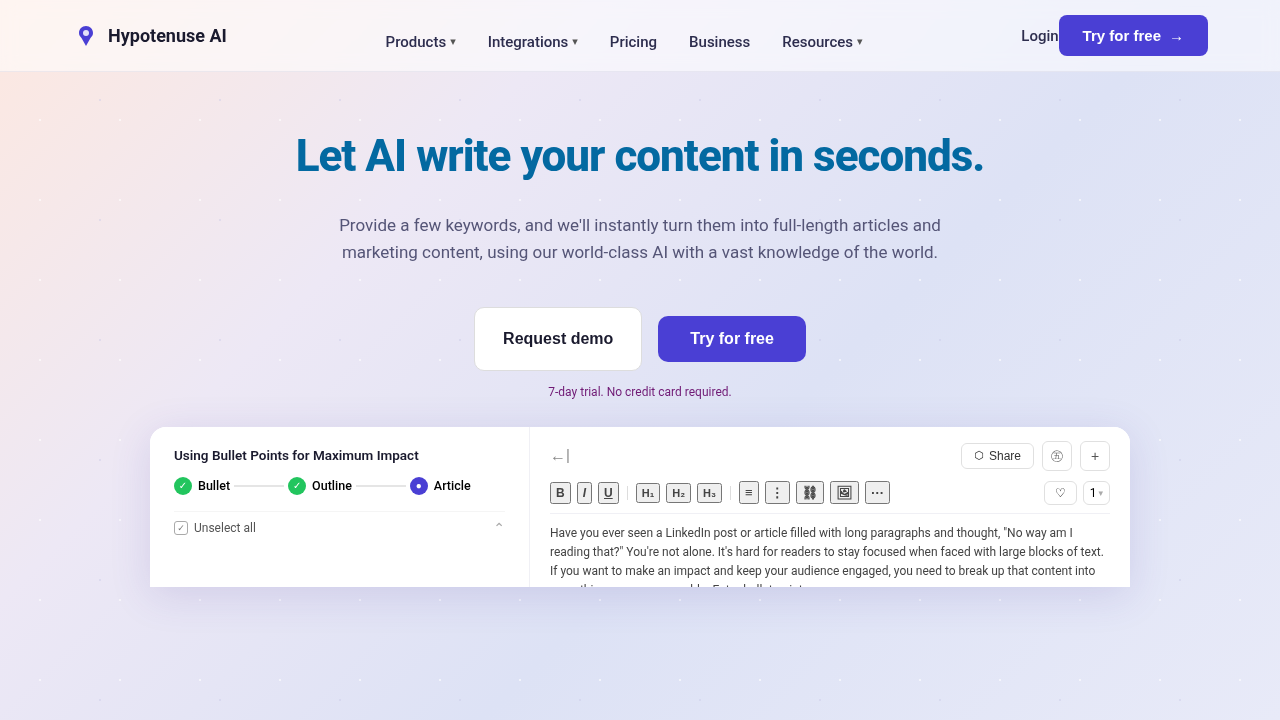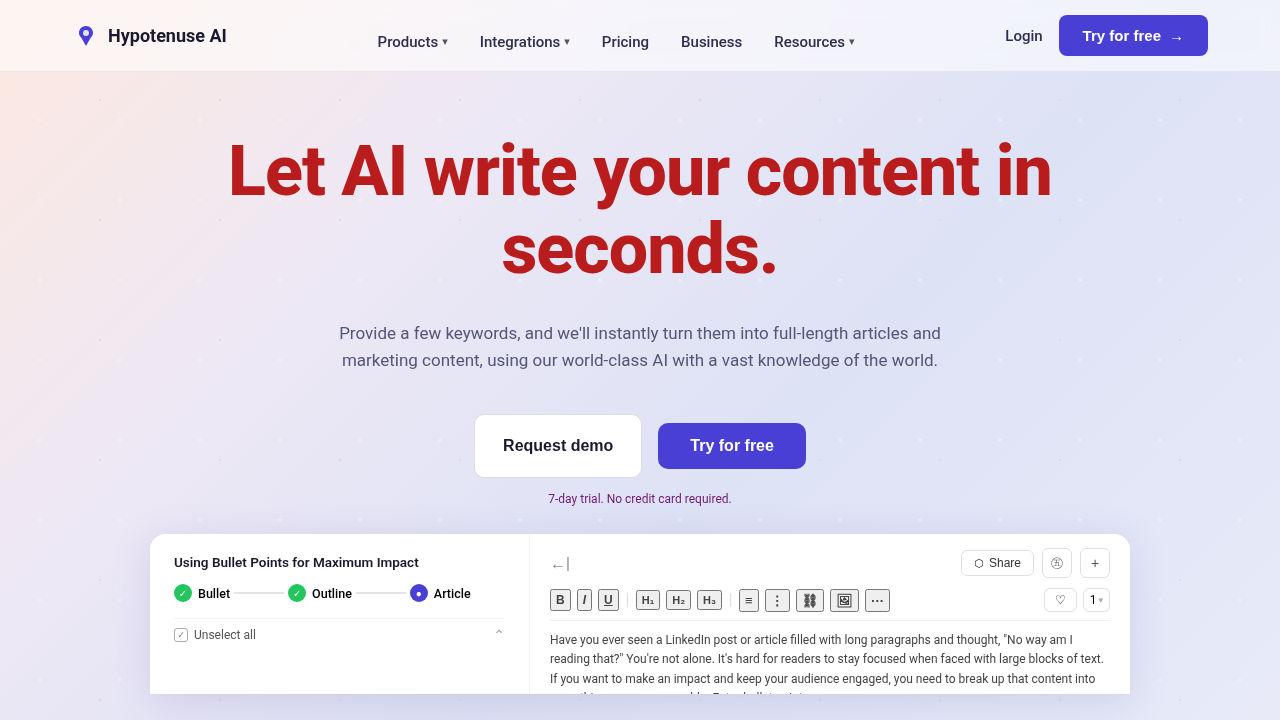--- a/index.html
+++ b/index.html
@@ -84,21 +84,21 @@
     }
 
     .nav-chevron {
       font-size: 11px;
       color: #555;
     }
 
     .nav-actions {
       display: flex;
       align-items: center;
-      gap: 16px;
+      gap: 0;
     }
 
     .nav-login {
       font-size: 15px;
       font-weight: 500;
       color: #2d2d4e;
       cursor: pointer;
     }
 
     .btn-try-nav {
@@ -121,23 +121,23 @@
       position: relative;
       z-index: 5;
       display: flex;
       flex-direction: column;
       align-items: center;
       padding-top: 60px;
       text-align: center;
     }
 
     .hero-title {
-      font-size: 70px;
+      font-size: 44px;
       font-weight: 800;
-      color: #b91c1c;
+      color: #0369a1;
       line-height: 1.12;
       max-width: 900px;
       letter-spacing: -1px;
     }
 
     .hero-subtitle {
       margin-top: 31px;
       font-size: 17px;
       color: #555577;
       line-height: 1.6;

